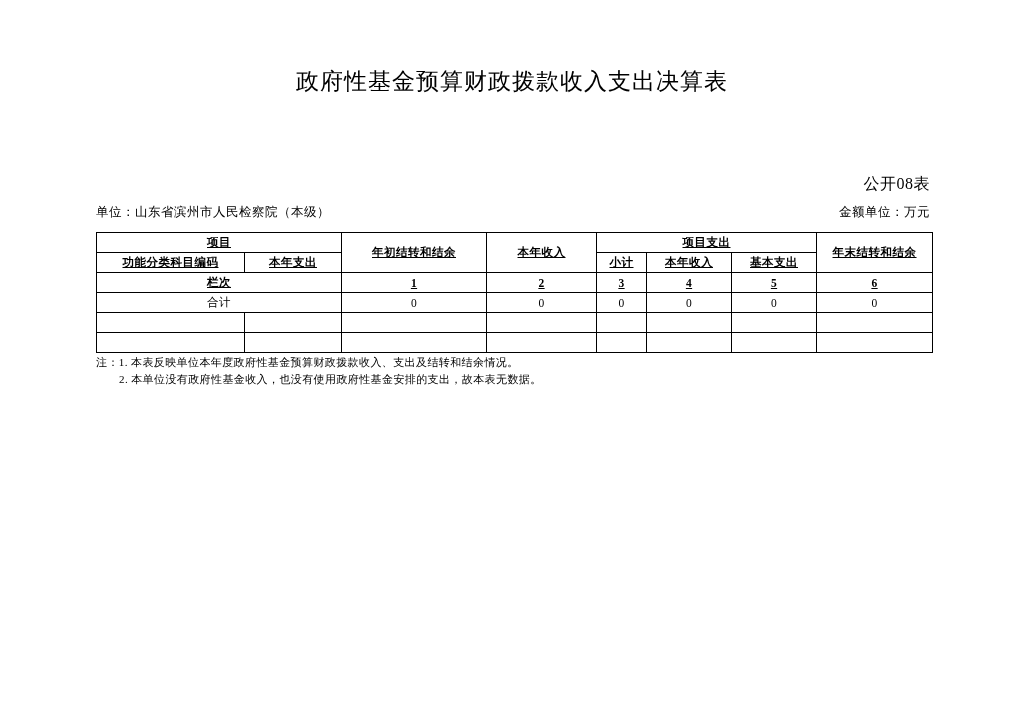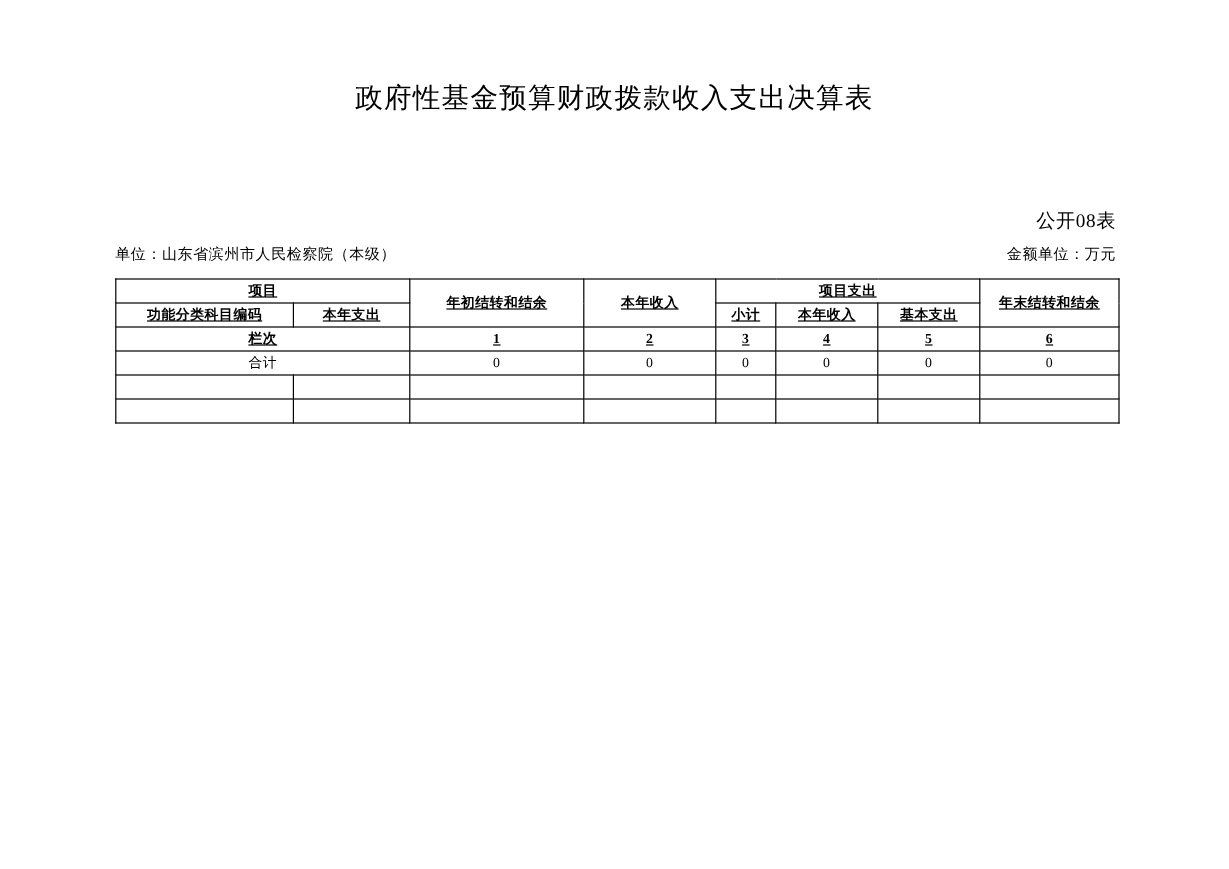--- a/index.html
+++ b/index.html
@@ -164,14 +164,18 @@
         <td class="num-cell"></td>
         <td class="num-cell"></td>
         <td class="num-cell"></td>
         <td class="num-cell"></td>
         <td class="num-cell"></td>
         <td class="num-cell"></td>
       </tr>
     </tbody>
   </table>
 
+  <div class="notes">
+    <div>注：1. 本表反映单位本年度政府性基金预算财政拨款收入、支出及结转和结余情况。</div>
+    <div class="line2">2. 本单位没有政府性基金收入，也没有使用政府性基金安排的支出，故本表无数据。</div>
+  </div>
 
 </div>
 
 </body></html>

